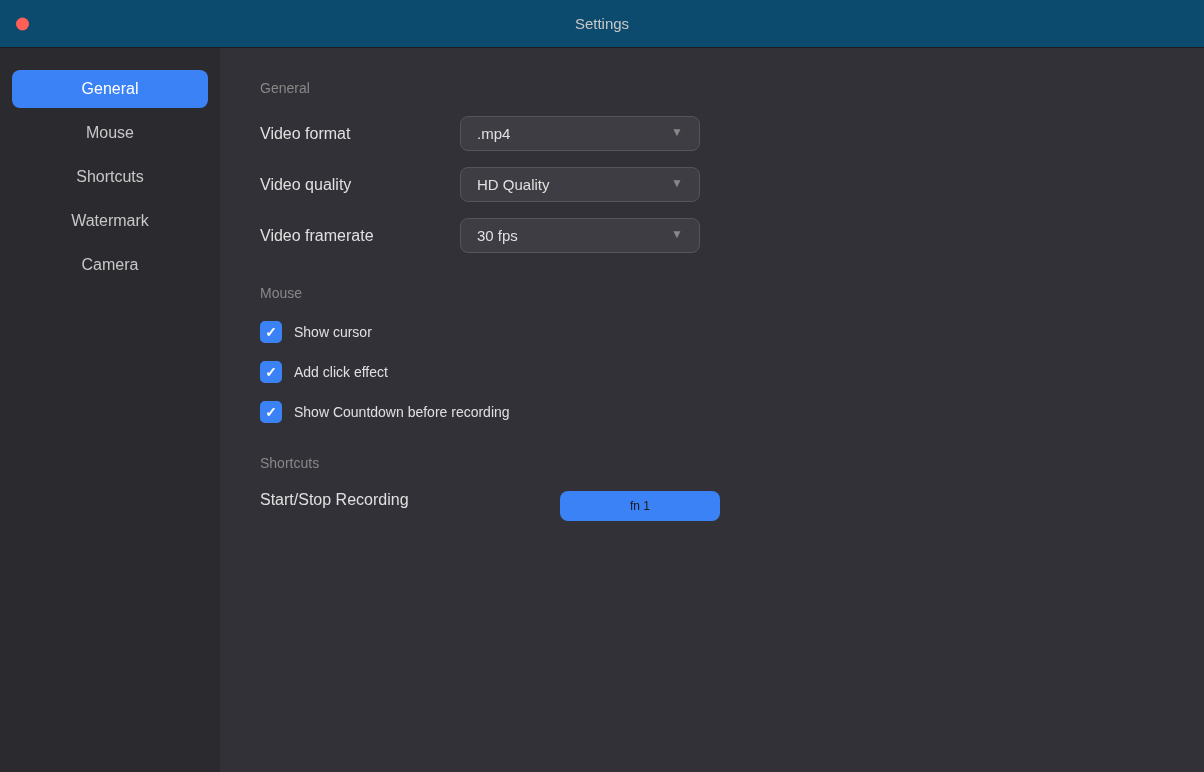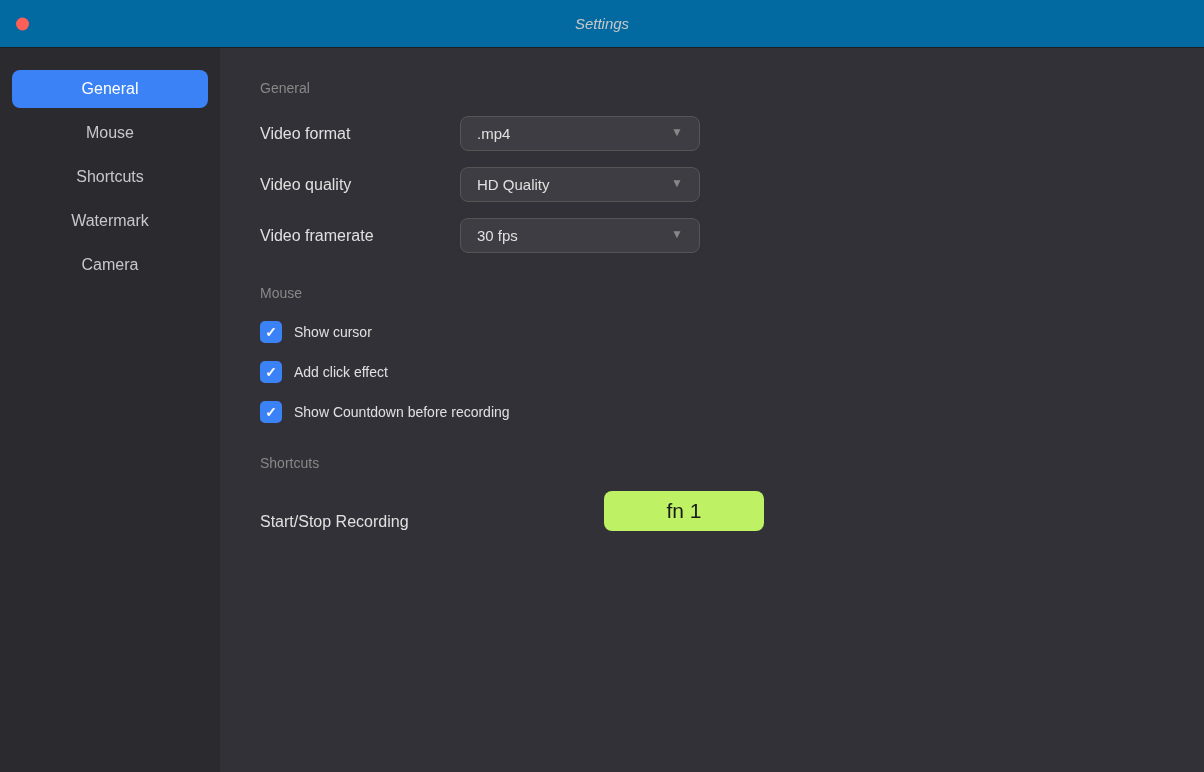--- a/index.html
+++ b/index.html
@@ -10,27 +10,26 @@
       color: #e0e0e0;
       width: 1204px;
       height: 772px;
       overflow: hidden;
     }
 
     
     .titlebar {
       width: 100%;
       height: 48px;
-      background: #0369a1;
+      background: #0c4a6e;
       display: flex;
       align-items: center;
       justify-content: center;
       position: relative;
       border-bottom: 1px solid #1e1d22;
-      font-style: italic;
     }
 
     .titlebar-title {
       color: #c8c8c8;
       font-size: 15px;
       font-weight: 500;
     }
 
     .traffic-lights {
       position: absolute;
@@ -172,37 +171,36 @@
     }
 
     .checkbox-label {
       font-size: 14px;
       color: #e0e0e0;
     }
 
     
     .shortcut-row {
       display: flex;
-      align-items: flex-end;
+      align-items: flex-start;
       margin-bottom: 16px;
-      gap: 44px;
     }
 
     .shortcut-label {
       font-size: 16px;
       color: #e0e0e0;
       width: 300px;
     }
 
     .shortcut-key {
-      background: #bef264;
+      background: #3b82f6;
       color: #1a1a1a;
       border-radius: 8px;
       padding: 8px 32px;
-      font-size: 21px;
+      font-size: 12px;
       font-weight: 500;
       min-width: 160px;
       text-align: center;
       cursor: pointer;
     }
   </style>
 </head>
 <body>
 
 <div class="titlebar">

